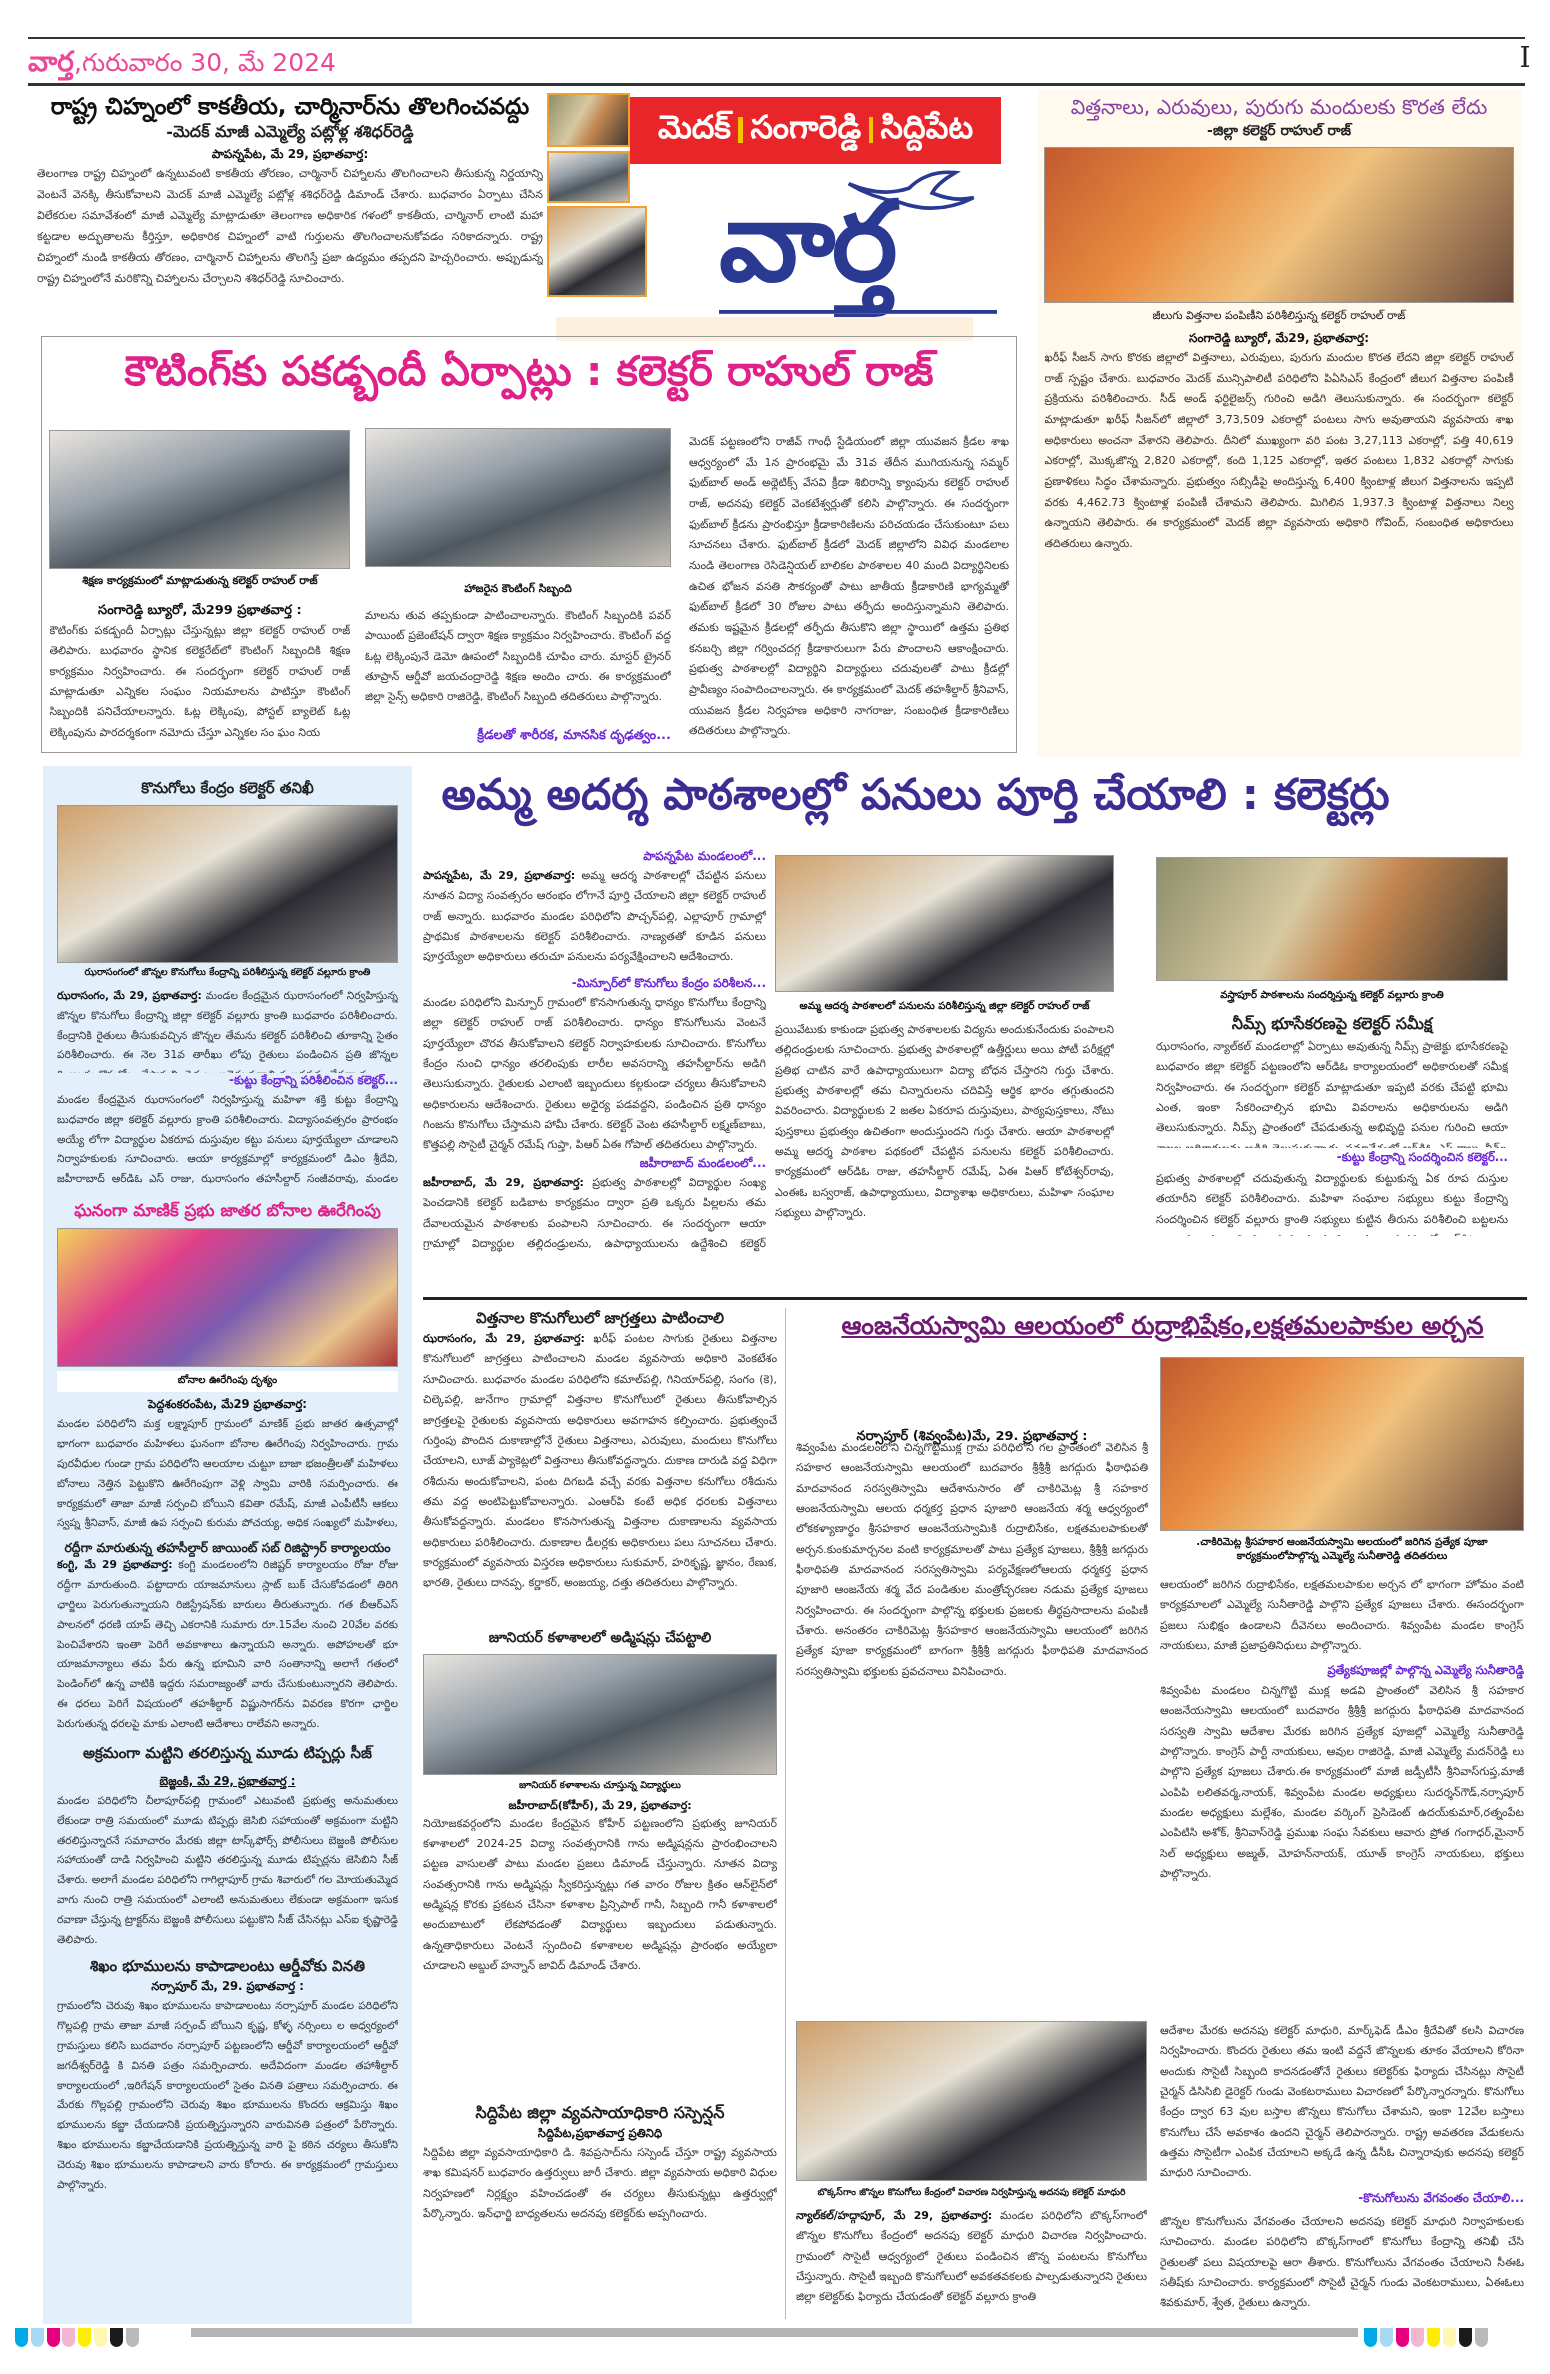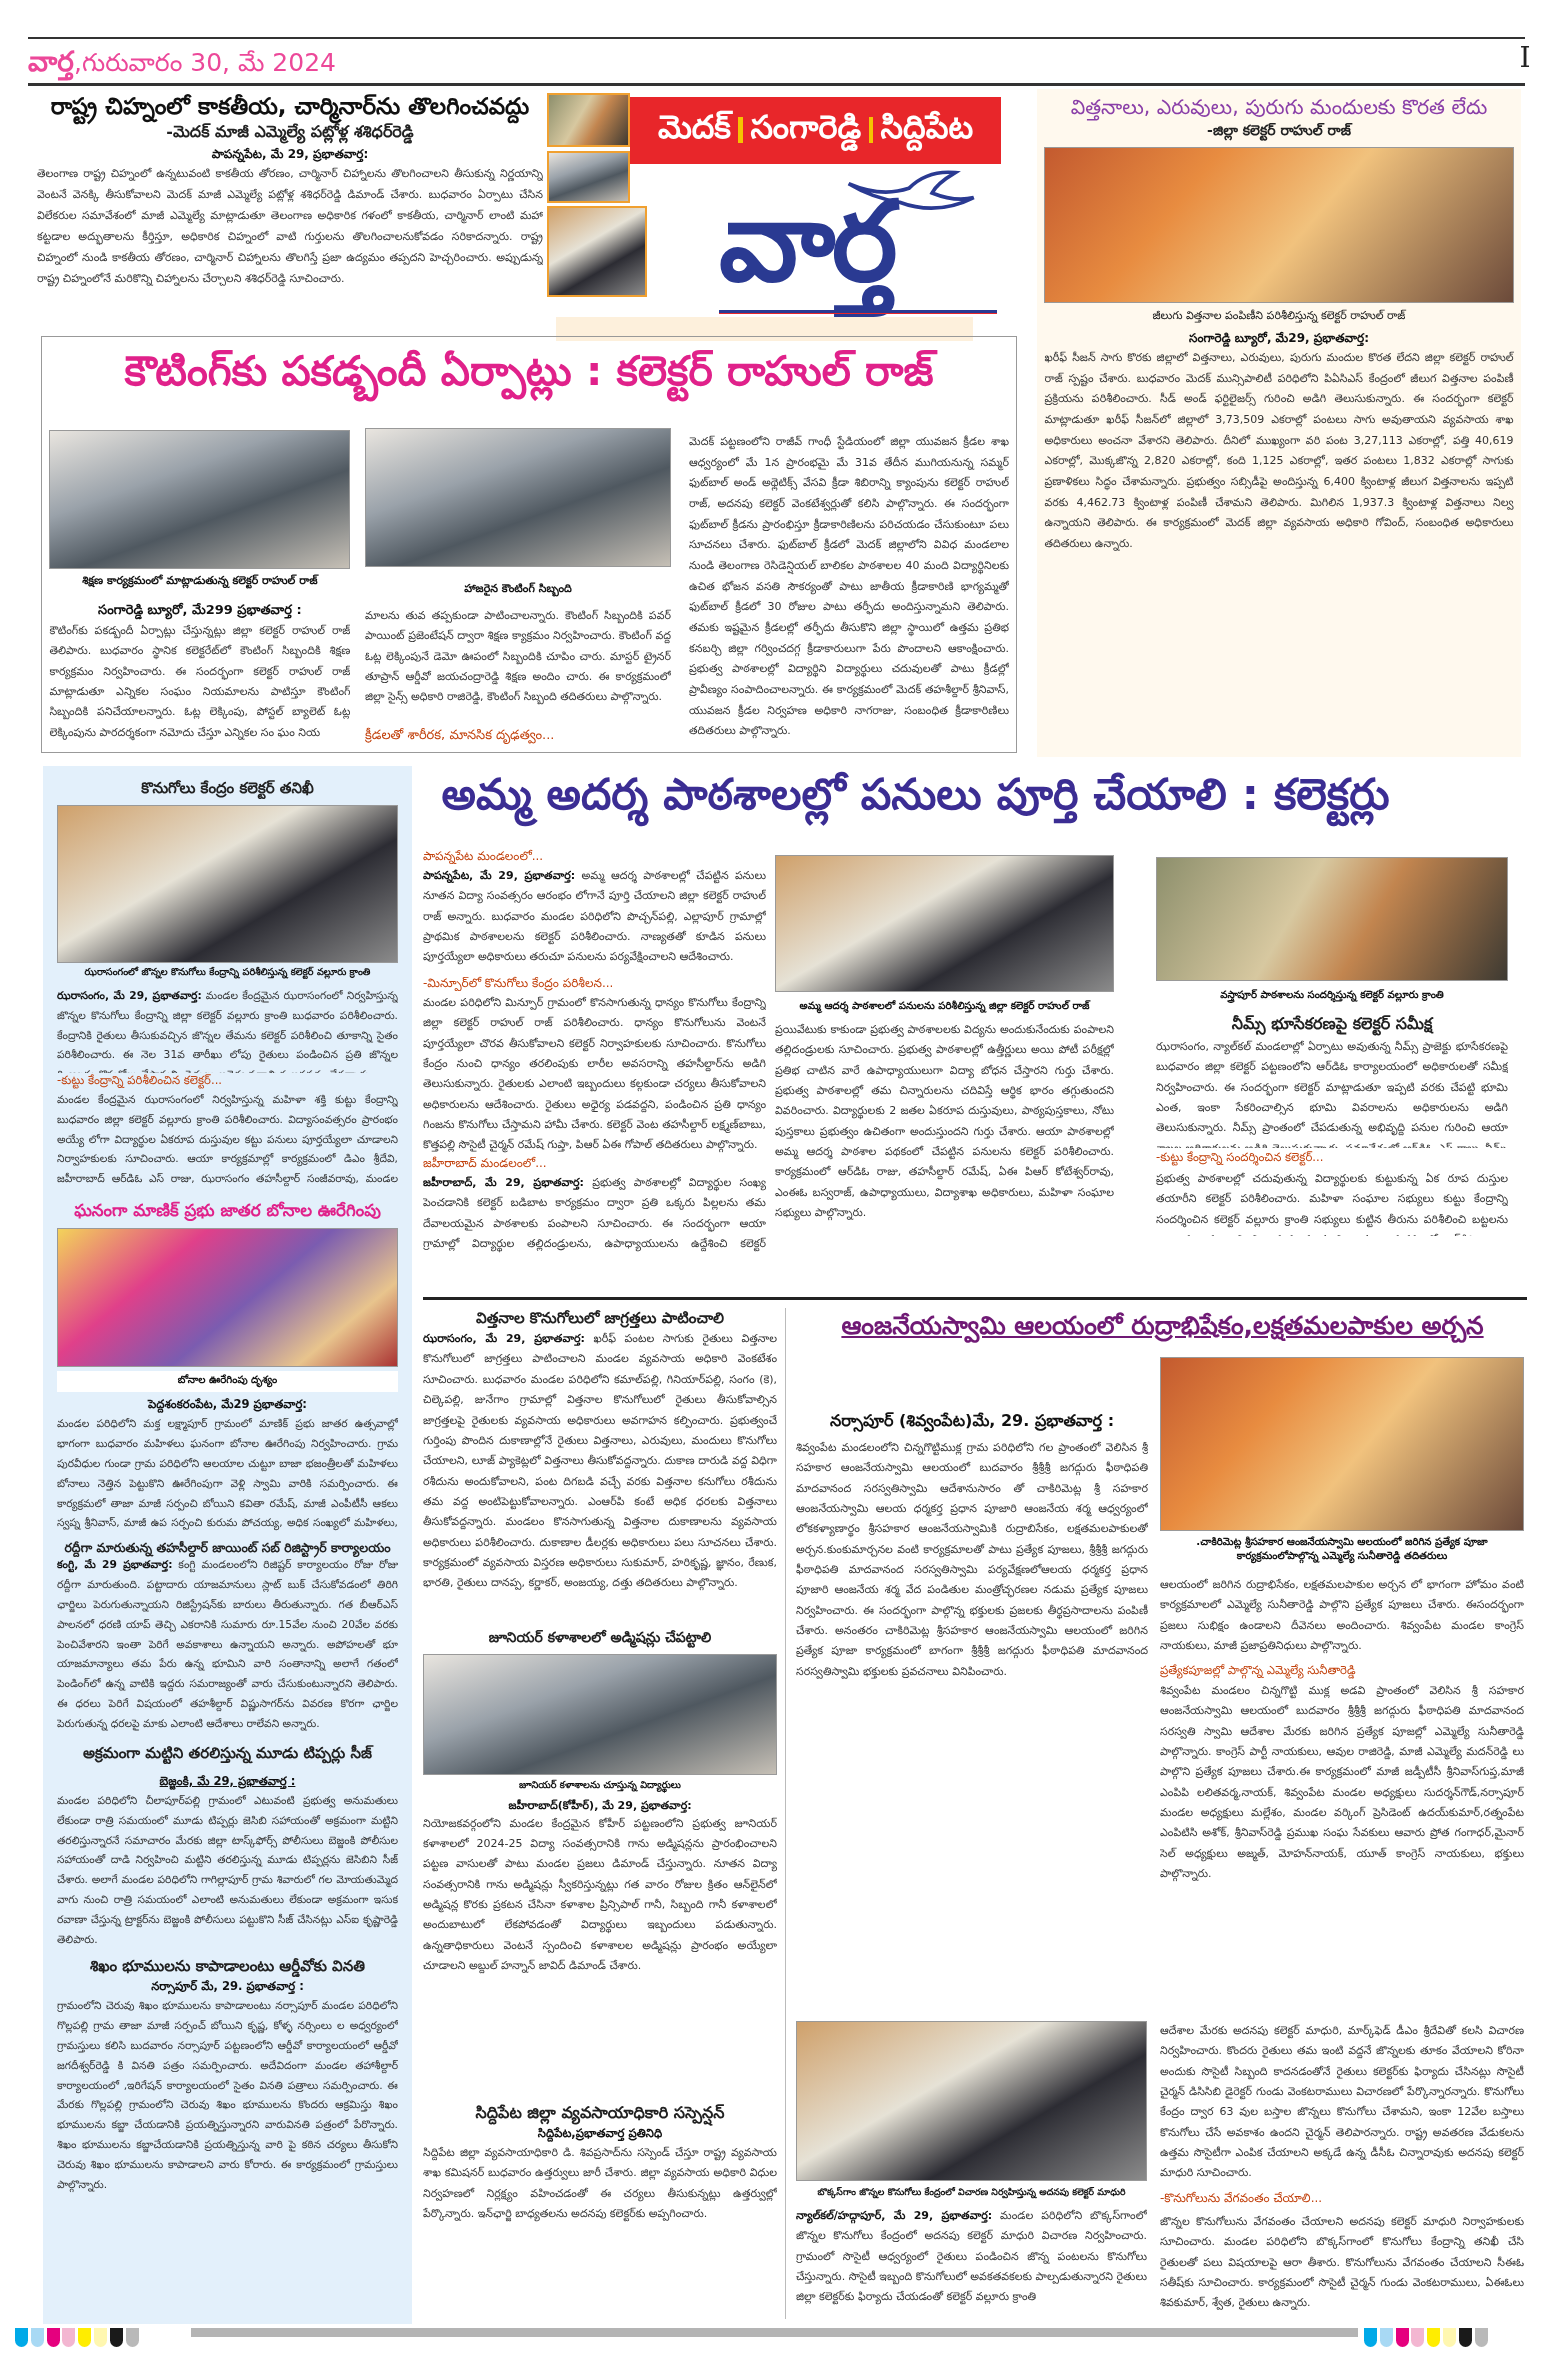--- a/index.html
+++ b/index.html
@@ -18,21 +18,21 @@
   .photo{background:linear-gradient(135deg,#c9b8a2,#8b7a68 40%,#d8cfc2 70%,#6c5d50);border:0.9px solid #999}
   .photo.p2{background:linear-gradient(160deg,#e9e5df,#9aa2aa 35%,#4f5860 60%,#c6c0b6)}
   .photo.p3{background:linear-gradient(120deg,#8d8f6c,#d7c8a0 40%,#c2854f 60%,#3e3a32)}
   .photo.p4{background:linear-gradient(140deg,#f3d35a,#e0408a 30%,#7b5cb0 55%,#e8c48d 80%,#a33)}
   .photo.p5{background:linear-gradient(150deg,#cfa06a,#e6e2d6 40%,#2c2c33 65%,#8b8b8b)}
   .photo.p6{background:linear-gradient(130deg,#c35a2f,#e88c40 30%,#f1c27d 55%,#6b4a3a)}
   .box-blue{background:#e3f0fb}
   .box-cream{background:#fff9ee}
   .thinrule{position:absolute;height:2.8px;background:#222}
   .vline{position:absolute;width:0.9px;background:#bbb}
-  .sub{font-weight:normal;text-align:left;font-size:13px;color:#c2410c}
+  .sub{font-weight:bold;text-align:right;font-size:13px;color:#6d28d9}
   .dots{position:absolute;top:2328px;display:flex;gap:2.8px}
   .dot{width:13px;height:18.6px;border-radius:0 0 6.5px 6.5px}
   .grey-bar{position:absolute;top:2328px;height:9.3px;background:#b4b4b4}
   .logo-box{left:547px;top:93px;width:464px;height:239px}
   .logo-red{position:absolute;left:83px;top:3.7px;width:371px;height:67px;background:#e8262a;color:#fff;font-size:32px;font-weight:bold;display:flex;align-items:center;justify-content:center;gap:7.4px}
   .logo-red .sep{display:inline-block;width:4.6px;height:26px;background:#f5c400}
   .logo-word{position:absolute;left:172px;top:93px;font-size:111px;font-weight:900;color:#2a3a92;letter-spacing:-3.7px;line-height:1}
   .logo-bird{position:absolute;left:297px;top:72px;font-size:39px;color:#2a3a92}
   .logo-under{position:absolute;left:172px;top:217px;width:278px;height:3.7px;background:#2a3a92;border-bottom:1.9px solid #e8262a}
   .logo-cream{position:absolute;left:9.3px;top:224px;width:417px;height:24px;background:#fdf0dc}
@@ -183,21 +183,21 @@
 <div class="abs" style="left:423px;top:2104px;width:354px;height:218px;">
   <div class="hl" style="font-size:16px;">సిద్దిపేట జిల్లా వ్యవసాయాధికారి సస్పెన్షన్</div>
   <div class="dl" style="font-size:11.6px;margin-top:3.7px;">సిద్దిపేట,ప్రభాతవార్త ప్రతినిధి</div>
   <div class="body" style="height:176px;font-size:11px;line-height:1.85;">సిద్దిపేట జిల్లా వ్యవసాయాధికారి డి. శివప్రసాద్‌ను సస్పెండ్ చేస్తూ రాష్ట్ర వ్యవసాయ శాఖ కమిషనర్ బుధవారం ఉత్తర్వులు జారీ చేశారు. జిల్లా వ్యవసాయ అధికారి విధుల నిర్వహణలో నిర్లక్ష్యం వహించడంతో ఈ చర్యలు తీసుకున్నట్లు ఉత్తర్వుల్లో పేర్కొన్నారు. ఇన్‌ఛార్జి బాధ్యతలను అదనపు కలెక్టర్‌కు అప్పగించారు.</div>
 </div>
 
 <div class="vline" style="left:785px;top:1308px;height:1011px;"></div>
 
 <div class="abs" style="left:796px;top:1312px;width:733px;height:640px;">
   <div class="hl" style="font-size:25px;color:#701a75;text-decoration:underline;">ఆంజనేయస్వామి ఆలయంలో రుద్రాభిషేకం,లక్షతమలపాకుల అర్చన</div>
-  <div class="dl" style="position:absolute;left:0;top:99px;width:352px;font-size:16px;">నర్సాపూర్ (శివ్వంపేట)మే, 29. ప్రభాతవార్త :</div>
+  <div class="dl" style="position:absolute;left:0;top:116px;width:352px;font-size:13px;">నర్సాపూర్ (శివ్వంపేట)మే, 29. ప్రభాతవార్త :</div>
   <div class="body" style="position:absolute;left:0;top:126px;width:352px;height:482px;font-size:11px;line-height:1.85;">శివ్వంపేట మండలంలోని చిన్నగొట్టిముక్ల గ్రామ పరిధిలోని గల ప్రాంతంలో వెలిసిన శ్రీ సహకార ఆంజనేయస్వామి ఆలయంలో బుదవారం శ్రీశ్రీశ్రీ జగద్గురు ఫీఠాధిపతి మాదవానంద సరస్వతిస్వామి ఆదేశానుసారం తో చాకిరిమెట్ల శ్రీ సహకార ఆంజనేయస్వామి ఆలయ ధర్మకర్త ప్రధాన పూజారి ఆంజనేయ శర్మ ఆధ్వర్యంలో లోకకళ్యాణార్థం శ్రీసహకార ఆంజనేయస్వామికి రుద్రాబిసేకం, లక్షతమలపాకులతో అర్చన.కుంకుమార్చనల వంటి కార్యక్రమాలతో పాటు ప్రత్యేక పూజలు, శ్రీశ్రీశ్రీ జగద్గురు ఫీఠాధిపతి మాదవానంద సరస్వతిస్వామి పర్యవేక్షణలోఆలయ ధర్మకర్త ప్రధాన పూజారి ఆంజనేయ శర్మ వేద పండితుల మంత్రోచ్ఛరణల నడుమ ప్రత్యేక పూజలు నిర్వహించారు. ఈ సందర్భంగా పాల్గొన్న భక్తులకు ప్రజలకు తీర్థప్రసాదాలను పంపిణీ చేశారు. అనంతరం చాకిరిమెట్ల శ్రీసహకార ఆంజనేయస్వామి ఆలయంలో జరిగిన ప్రత్యేక పూజా కార్యక్రమంలో బాగంగా శ్రీశ్రీశ్రీ జగద్గురు ఫీఠాధిపతి మాదవానంద సరస్వతిస్వామి భక్తులకు ప్రవచనాలు వినిపించారు.</div>
   <div class="photo p6" style="position:absolute;left:364px;top:45px;width:364px;height:174px;"></div>
   <div class="cap" style="position:absolute;left:364px;top:224px;width:364px;font-size:10.2px;">.చాకిరిమెట్ల శ్రీసహకార ఆంజనేయస్వామి ఆలయంలో జరిగిన ప్రత్యేక పూజా కార్యక్రమంలోపాల్గొన్న ఎమ్మెల్యే సునీతారెడ్డి తదితరులు</div>
   <div class="body" style="position:absolute;left:364px;top:263px;width:364px;height:85px;font-size:11px;line-height:1.85;">ఆలయంలో జరిగిన రుద్రాభిసేకం, లక్షతమలపాకుల అర్చన లో భాగంగా హోమం వంటి కార్యక్రమాలలో ఎమ్మెల్యే సునీతారెడ్డి పాల్గొని ప్రత్యేక పూజలు చేశారు. ఈసందర్భంగా ప్రజలు సుభిక్షం ఉండాలని దీవెనలు అందించారు. శివ్వంపేట మండల కాంగ్రెస్ నాయకులు, మాజీ ప్రజాప్రతినిధులు పాల్గొన్నారు.</div>
   <div class="sub" style="position:absolute;left:364px;top:351px;width:364px;font-size:11.6px;">ప్రత్యేకపూజల్లో పాల్గొన్న ఎమ్మెల్యే సునీతారెడ్డి</div>
   <div class="body" style="position:absolute;left:364px;top:369px;width:364px;height:271px;font-size:11px;line-height:1.85;">శివ్వంపేట మండలం చిన్నగొట్టి ముక్ల అడవి ప్రాంతంలో వెలిసిన శ్రీ సహకార ఆంజనేయస్వామి ఆలయంలో బుదవారం శ్రీశ్రీశ్రీ జగద్గురు ఫీఠాధిపతి మాదవానంద సరస్వతి స్వామి ఆదేశాల మేరకు జరిగిన ప్రత్యేక పూజల్లో ఎమ్మెల్యే సునీతారెడ్డి పాల్గొన్నారు. కాంగ్రెస్ పార్టీ నాయకులు, ఆవుల రాజిరెడ్డి, మాజీ ఎమ్మెల్యే మదన్‌రెడ్డి లు పాల్గొని ప్రత్యేక పూజలు చేశారు.ఈ కార్యక్రమంలో మాజీ జడ్పీటీసీ శ్రీనివాస్‌గుప్త,మాజీ ఎంపిపి లలితవర్మ,నాయక్, శివ్వంపేట మండల అధ్యక్షులు సుదర్శన్‌గౌడ్,నర్సాపూర్ మండల అధ్యక్షులు మల్లేశం, మండల వర్కింగ్ ప్రెసిడెంట్ ఉదయ్‌కుమార్,రత్నంపేట ఎంపిటిసి అశోక్, శ్రీనివాస్‌రెడ్డి ప్రముఖ సంఘ సేవకులు ఆవారు ప్రోత గంగాధర్,మైనార్ సెల్ అధ్యక్షులు అజ్మత్, మోహన్‌నాయక్, యూత్ కాంగ్రెస్ నాయకులు, భక్తులు పాల్గొన్నారు.</div>
 </div>
 
 <div class="abs" style="left:796px;top:1965px;width:733px;height:357px;">
   <div class="photo p5" style="position:absolute;left:0;top:56px;width:351px;height:160px;"></div>

